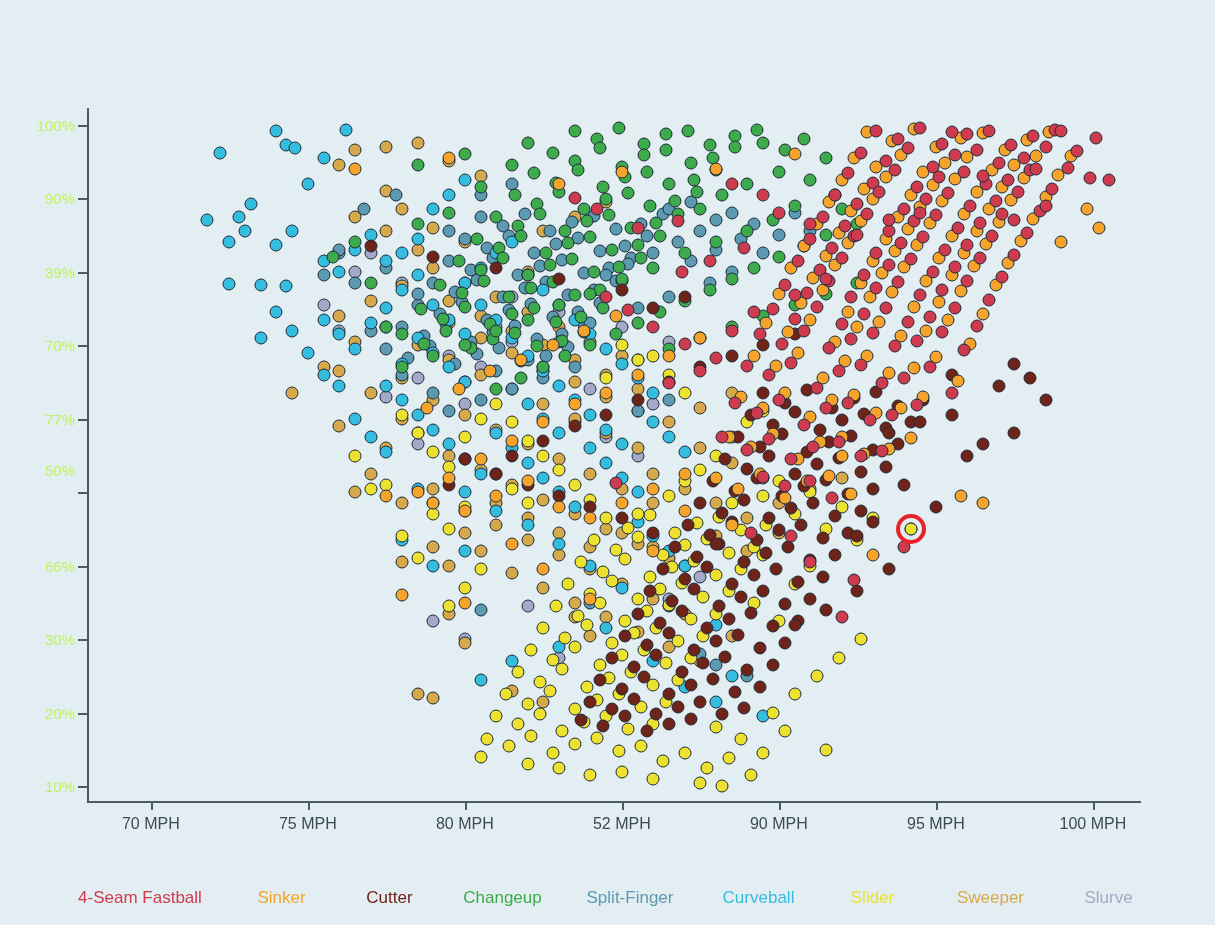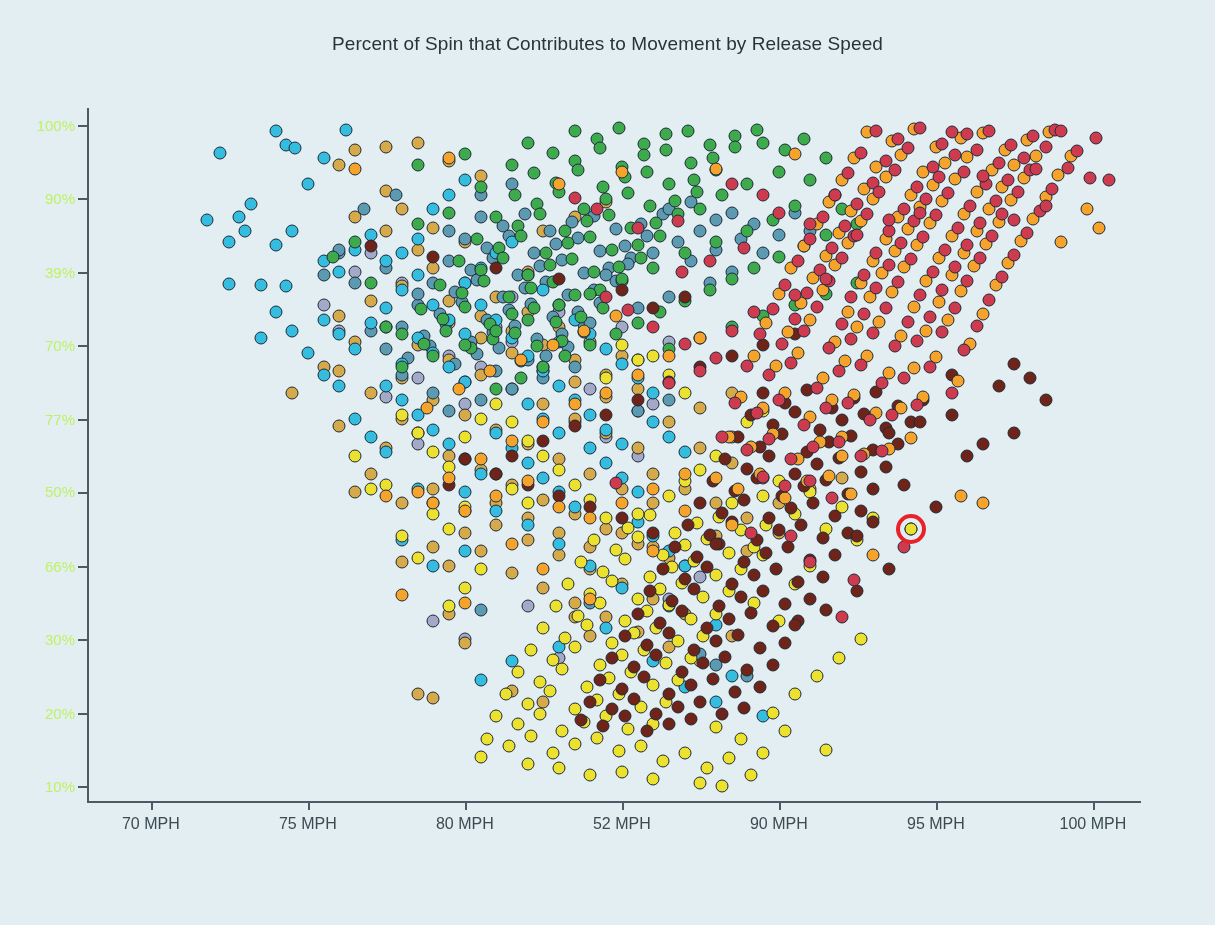--- a/index.html
+++ b/index.html
@@ -79,33 +79,32 @@
     white-space:nowrap;
     text-align:center;
     cursor:pointer;
   }
 </style>
 </head>
 <body>
 
 <div id="chart-root">
 
-  <div id="chart-title">Percent of Spin that Contributes to Movement by Release Speed</div>
 
   <div id="axis-y">
       <div class="ytick" style="top: 678.298px;"></div>
       <div class="ytick-label" style="top: 678.298px;">10%</div>
       <div class="ytick" style="top: 604.787px;"></div>
       <div class="ytick-label" style="top: 604.787px;">20%</div>
       <div class="ytick" style="top: 531.277px;"></div>
       <div class="ytick-label" style="top: 531.277px;">30%</div>
       <div class="ytick" style="top: 457.766px;"></div>
       <div class="ytick-label" style="top: 457.766px;">66%</div>
       <div class="ytick" style="top: 384.255px;"></div>
-      <div class="ytick-label" style="top: 383px;">50%</div>
+      <div class="ytick-label" style="top: 362px;">50%</div>
       <div class="ytick" style="top: 310.745px;"></div>
       <div class="ytick-label" style="top: 310.745px;">77%</div>
       <div class="ytick" style="top: 237.234px;"></div>
       <div class="ytick-label" style="top: 237.234px;">70%</div>
       <div class="ytick" style="top: 163.723px;"></div>
       <div class="ytick-label" style="top: 163.723px;">39%</div>
       <div class="ytick" style="top: 90.2128px;"></div>
       <div class="ytick-label" style="top: 90.2128px;">90%</div>
       <div class="ytick" style="top: 16.7021px;"></div>
       <div class="ytick-label" style="top: 16.7021px;">100%</div>
@@ -1358,14 +1357,25 @@
       <div class="pt" style="left: 948.37px; top: 58.8085px; background: rgb(207, 59, 78); border-color: rgb(29, 43, 58);"></div>
       <div class="pt" style="left: 1008.04px; top: 27.934px; background: rgb(207, 59, 78); border-color: rgb(29, 43, 58);"></div>
       <div class="pt" style="left: 662.603px; top: 422.686px; background: rgb(207, 59, 78); border-color: rgb(29, 43, 58);"></div>
       <div class="pt" style="left: 703.427px; top: 426.362px; background: rgb(207, 59, 78); border-color: rgb(29, 43, 58);"></div>
       <div class="pt" style="left: 722.269px; top: 452.09px; background: rgb(207, 59, 78); border-color: rgb(29, 43, 58);"></div>
       <div class="pt" style="left: 527.57px; top: 373.434px; background: rgb(207, 59, 78); border-color: rgb(29, 43, 58);"></div>
       <div class="pt" style="left: 822.758px; top: 419.011px; background: rgb(236, 225, 46); border-color: rgb(29, 43, 58);"></div>
       <div id="highlight-ring" style="left: 822.758px; top: 419.011px; border-color: rgb(232, 34, 42);"></div>
     </div>
 
+  <div id="legend">
+      <div class="legend-item" style="color: rgb(207, 59, 78); width: 175px;">4-Seam Fastball</div>
+      <div class="legend-item" style="color: rgb(245, 163, 43); width: 108px;">Sinker</div>
+      <div class="legend-item" style="color: rgb(110, 36, 24); width: 108px;">Cutter</div>
+      <div class="legend-item" style="color: rgb(61, 171, 75); width: 118px;">Changeup</div>
+      <div class="legend-item" style="color: rgb(91, 154, 176); width: 137px;">Split-Finger</div>
+      <div class="legend-item" style="color: rgb(53, 189, 224); width: 120px;">Curveball</div>
+      <div class="legend-item" style="color: rgb(236, 225, 46); width: 108px;">Slider</div>
+      <div class="legend-item" style="color: rgb(214, 169, 74); width: 128px;">Sweeper</div>
+      <div class="legend-item" style="color: rgb(163, 169, 199); width: 108px;">Slurve</div>
+    </div>
 
 </div>
 
 </body></html>

